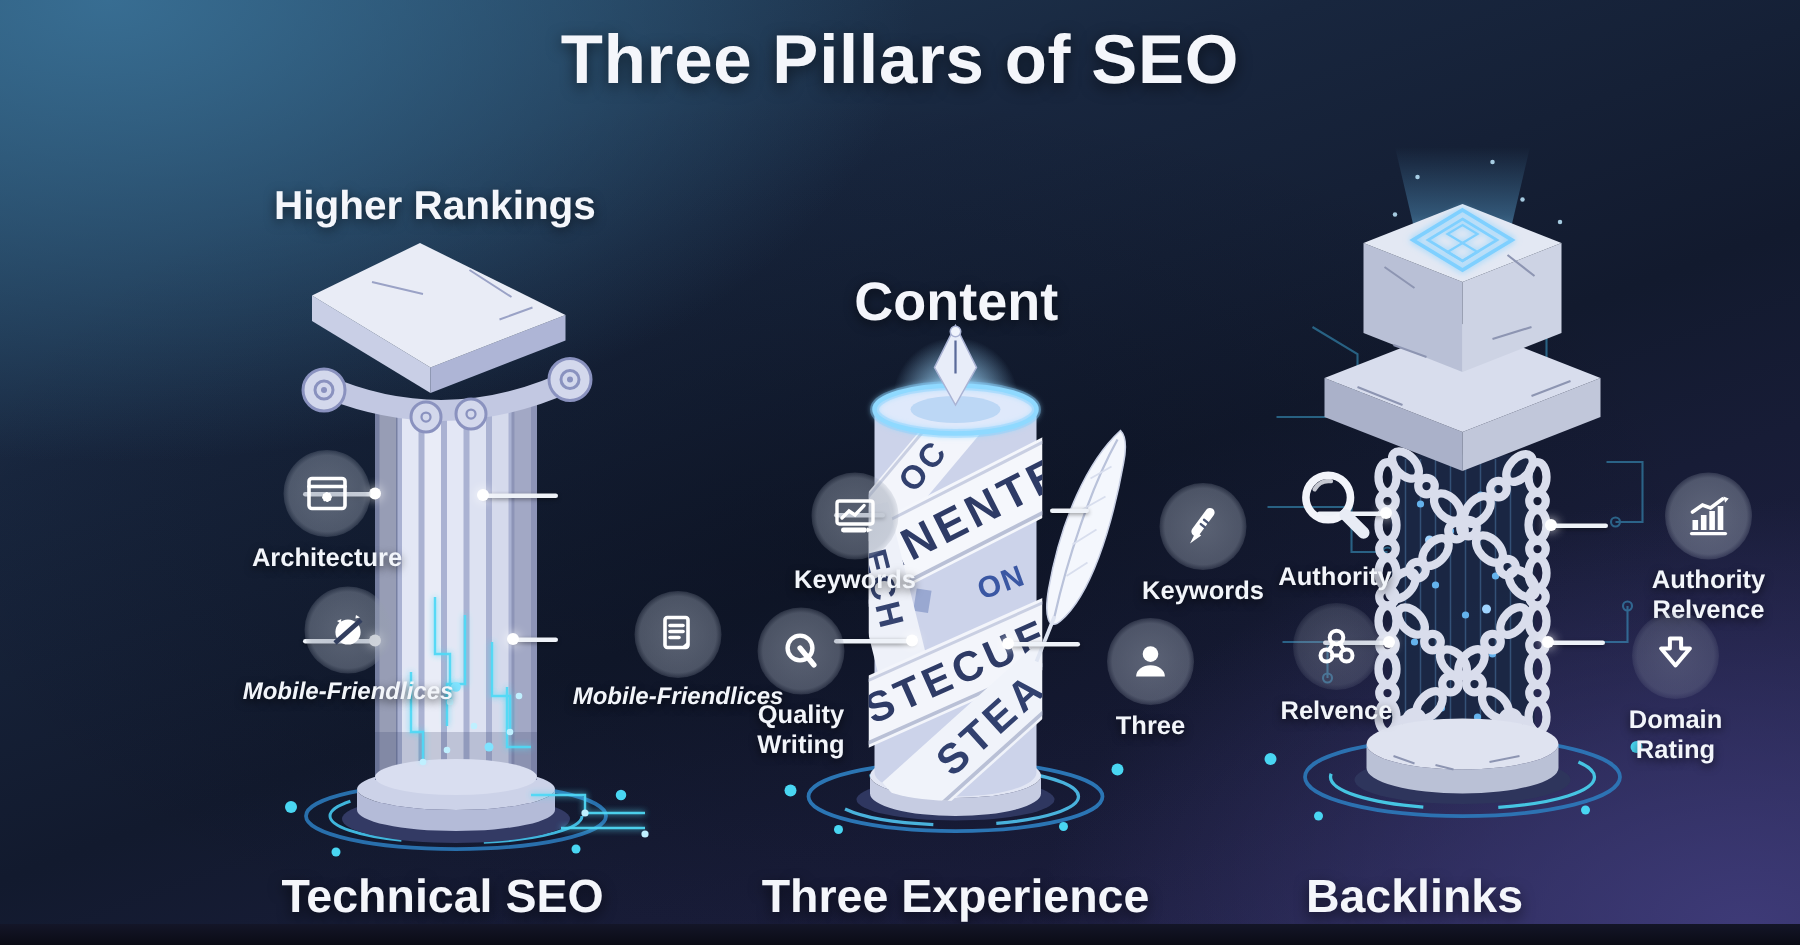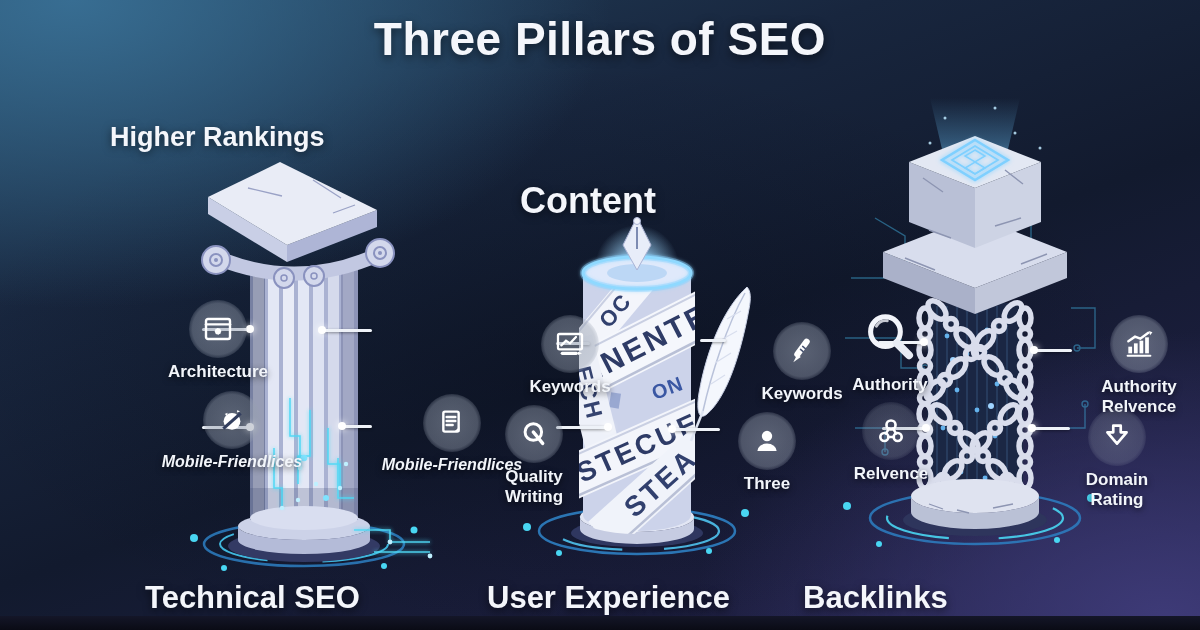--- a/index.html
+++ b/index.html
@@ -11,25 +11,25 @@
       radial-gradient(ellipse 760px 460px at 97% 98%, rgba(66,62,126,.85), rgba(66,62,126,0) 62%),
       radial-gradient(ellipse 820px 420px at 46% 58%, rgba(6,10,22,.38), rgba(6,10,22,0) 72%),
       linear-gradient(160deg,#24445f 0%,#18263e 30%,#121a2e 55%,#1c1e3e 80%,#262652 100%);
   }
   .stage svg{overflow:visible;display:block;}
   .bottom-strip{position:absolute;left:0;right:0;bottom:0;height:14px;
     background:linear-gradient(#141628,#0a0b15);}
   .main-title{position:absolute;left:0;right:0;top:12px;text-align:center;
     font-size:46px;font-weight:700;letter-spacing:.5px;
     text-shadow:0 3px 10px rgba(0,0,0,.55);}
-  .col-header{position:absolute;font-weight:700;
+  .col-header{position:absolute;text-align:center;font-weight:700;
     text-shadow:0 2px 8px rgba(0,0,0,.55);}
   .hdr-1{left:110px;top:122px;width:360px;font-size:27px;}
   .hdr-2{left:520px;top:180px;width:235px;font-size:36px;}
-  .footer-label{position:absolute;font-size:31px;font-weight:700;
+  .footer-label{position:absolute;text-align:center;font-size:31px;font-weight:700;
     text-shadow:0 3px 9px rgba(0,0,0,.6);}
   .ft-1{left:145px;top:580px;width:300px;}
   .ft-2{left:487px;top:580px;width:300px;}
   .ft-3{left:803px;top:580px;width:280px;}
   .pillar-art{position:absolute;}
   .callout{position:absolute;display:flex;flex-direction:column;align-items:center;}
   .icon-circle{width:58px;height:58px;border-radius:50%;
     background:radial-gradient(circle, rgba(150,159,175,.55) 0%, rgba(150,159,175,.45) 62%, rgba(150,159,175,0) 78%);
     display:flex;align-items:center;justify-content:center;}
   .icon-circle.faint{background:radial-gradient(circle, rgba(150,159,175,.34) 0%, rgba(150,159,175,.26) 62%, rgba(150,159,175,0) 78%);}
@@ -544,17 +544,17 @@
         <circle cx="17" cy="16.5" r="3"></circle>
         <line x1="10.5" y1="10.2" x2="8.2" y2="13.8"></line>
         <line x1="13.5" y1="10.2" x2="15.8" y2="13.8"></line>
         <line x1="9.8" y1="16.5" x2="14.2" y2="16.5"></line>
       </svg>
     </div>
     <div class="callout-label w-mid">Relvence</div>
   </div>
 
   <div class="footer-label ft-1">Technical SEO</div>
-  <div class="footer-label ft-2">User Experience</div>
+  <div class="footer-label ft-2">Three Experience</div>
   <div class="footer-label ft-3">Backlinks</div>
 
   <div class="bottom-strip"></div>
 </div>
 
 </body></html>

